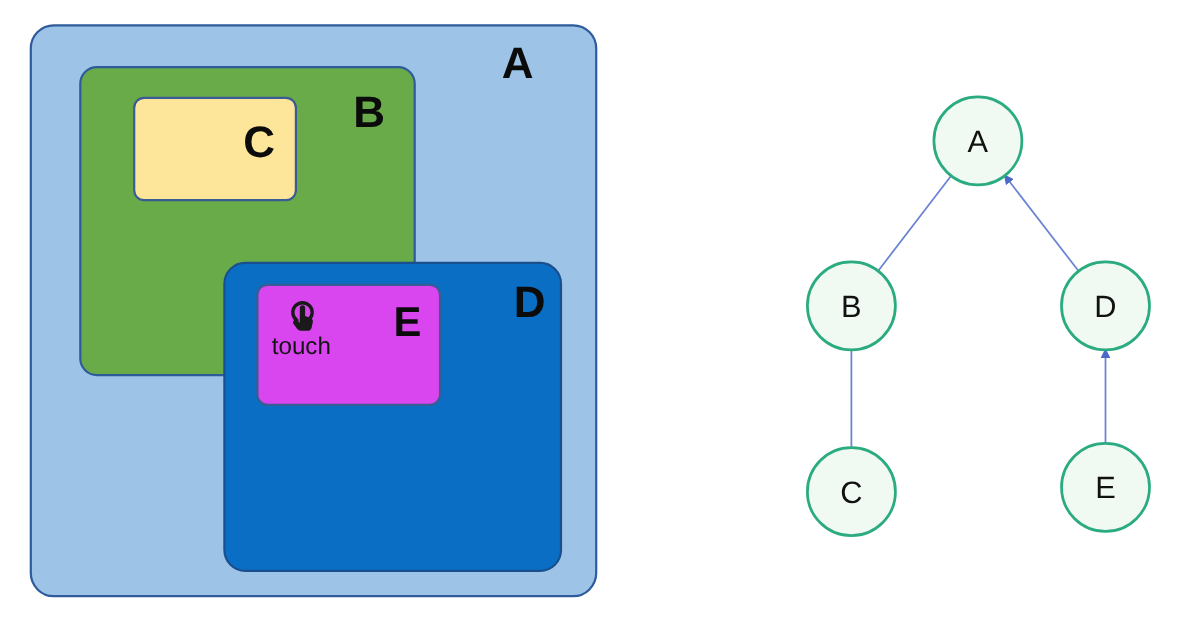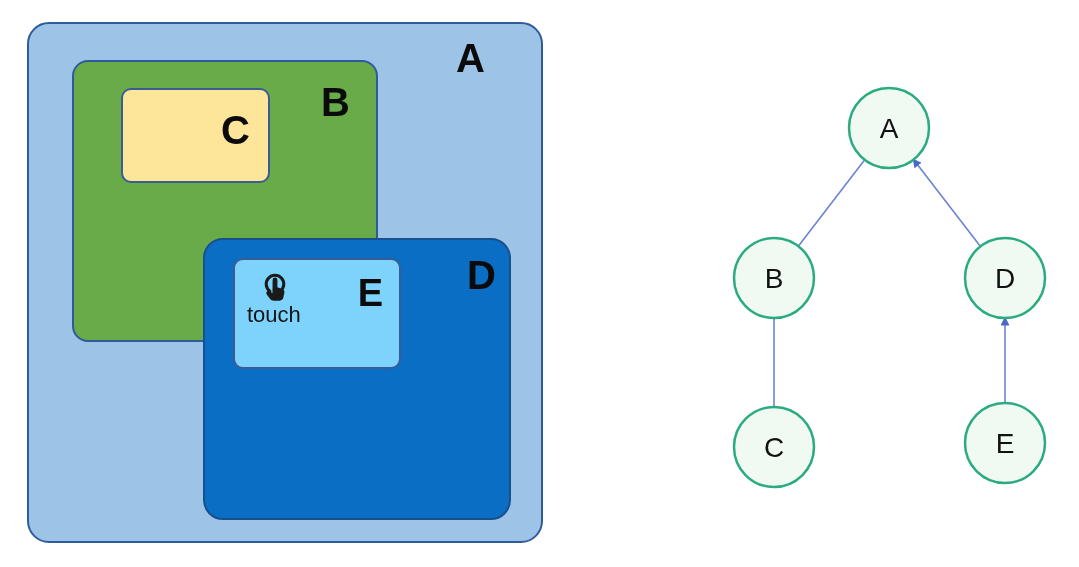--- a/index.html
+++ b/index.html
@@ -28,21 +28,21 @@
     background:#fde59a;border:2px solid #3a5c95;border-radius:10px;
   }
   .label-c{right:18px;top:20px;}
   .box-d{
     left:174px;top:214px;width:308px;height:282px;
     background:#0a6ec4;border:2px solid #1a4f8e;border-radius:20px;
   }
   .label-d{right:13px;top:15px;}
   .box-e{
     left:28px;top:18px;width:168px;height:111px;
-    background:#7dd3fc;border:2px solid #3a5c95;border-radius:10px;
+    background:#d946ef;border:2px solid #3a5c95;border-radius:10px;
   }
   .label-e{right:16px;top:14px;font-size:38px;}
   .touch-icon{position:absolute;left:24px;top:10px;width:32px;height:32px;}
   .touch-text{
     position:absolute;left:12px;top:44px;font-size:22px;color:#141414;
     line-height:1;
   }
   
   .tree-svg{position:absolute;left:690px;top:60px;}
   .tree-node{fill:#f0faf2;stroke:#2bab80;stroke-width:2.5;}

